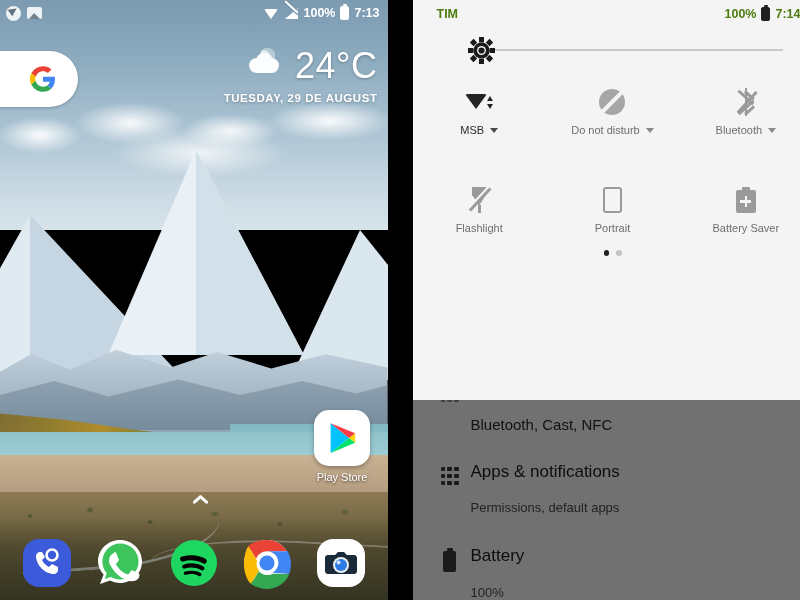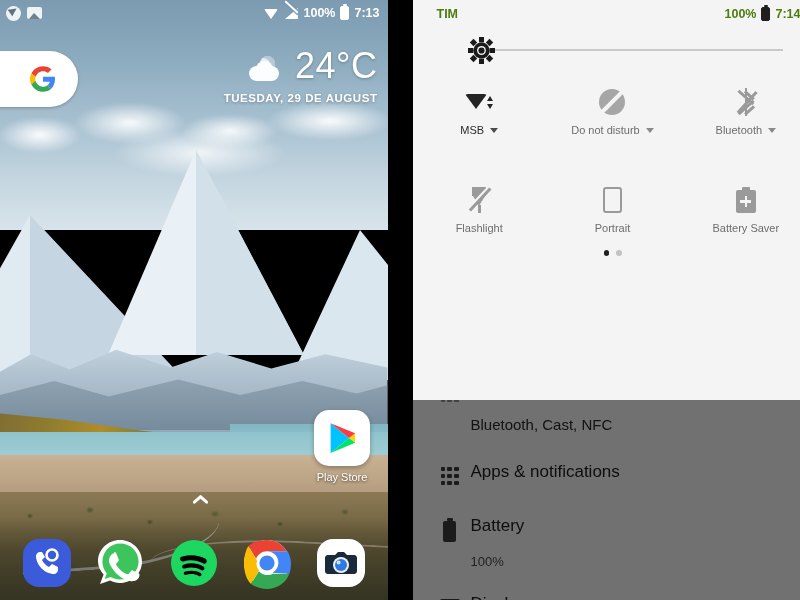--- a/index.html
+++ b/index.html
@@ -113,21 +113,21 @@
 
   
   #g-pill { position:absolute; left:-28px; top:51px; width:106px; height:56px;
             background:#fff; border-radius:28px; z-index:5;
             box-shadow:0 1px 3px rgba(0,0,0,.25); }
   #g-logo { position:absolute; right:22px; top:15px; width:26px; height:26px; }
 
   
   #weather { position:absolute; right:10px; top:48px; z-index:5; text-align:right;
              color:#fff; text-shadow:0 1px 3px rgba(0,0,0,.28); }
-  #weather .toprow { display:flex; align-items:flex-end; justify-content:flex-end; gap:8px; }
+  #weather .toprow { display:flex; align-items:flex-start; justify-content:flex-end; gap:8px; }
   #w-temp { font-size:36px; font-weight:300; letter-spacing:.5px; line-height:1; }
   #w-date { font-size:11.5px; font-weight:bold; letter-spacing:.55px; margin-top:8px; }
   .ic-cloudmoon { width:40px; height:28px; position:relative; }
   .ic-cloudmoon .moon { position:absolute; right:12px; top:0; width:15px; height:15px;
             border-radius:50%; background:#e8eff3;
             box-shadow:inset -5px 3px 0 -1px rgba(140,170,190,.55); }
   .ic-cloudmoon .c1 { position:absolute; left:2px; top:10px; width:30px; height:15px;
             background:#fbfdfe; border-radius:9px; }
   .ic-cloudmoon .c2 { position:absolute; left:9px; top:5px; width:17px; height:16px;
             background:#fbfdfe; border-radius:50%; }
@@ -460,20 +460,21 @@
               <i></i>
               <i></i>
               <i></i>
               <i></i>
               <i></i>
               <i></i>
             </span>
         </div>
         <div class="set-txt">
           <div class="t">Apps &amp; notifications</div>
+          <div class="s">Permissions, default apps</div>
         </div>
       </div>
 
       <div class="set-row" style="padding-top:24px">
         <div class="set-ic">
           <span class="g-batt"></span>
         </div>
         <div class="set-txt">
           <div class="t">Battery</div>
           <div class="s">100%</div>

